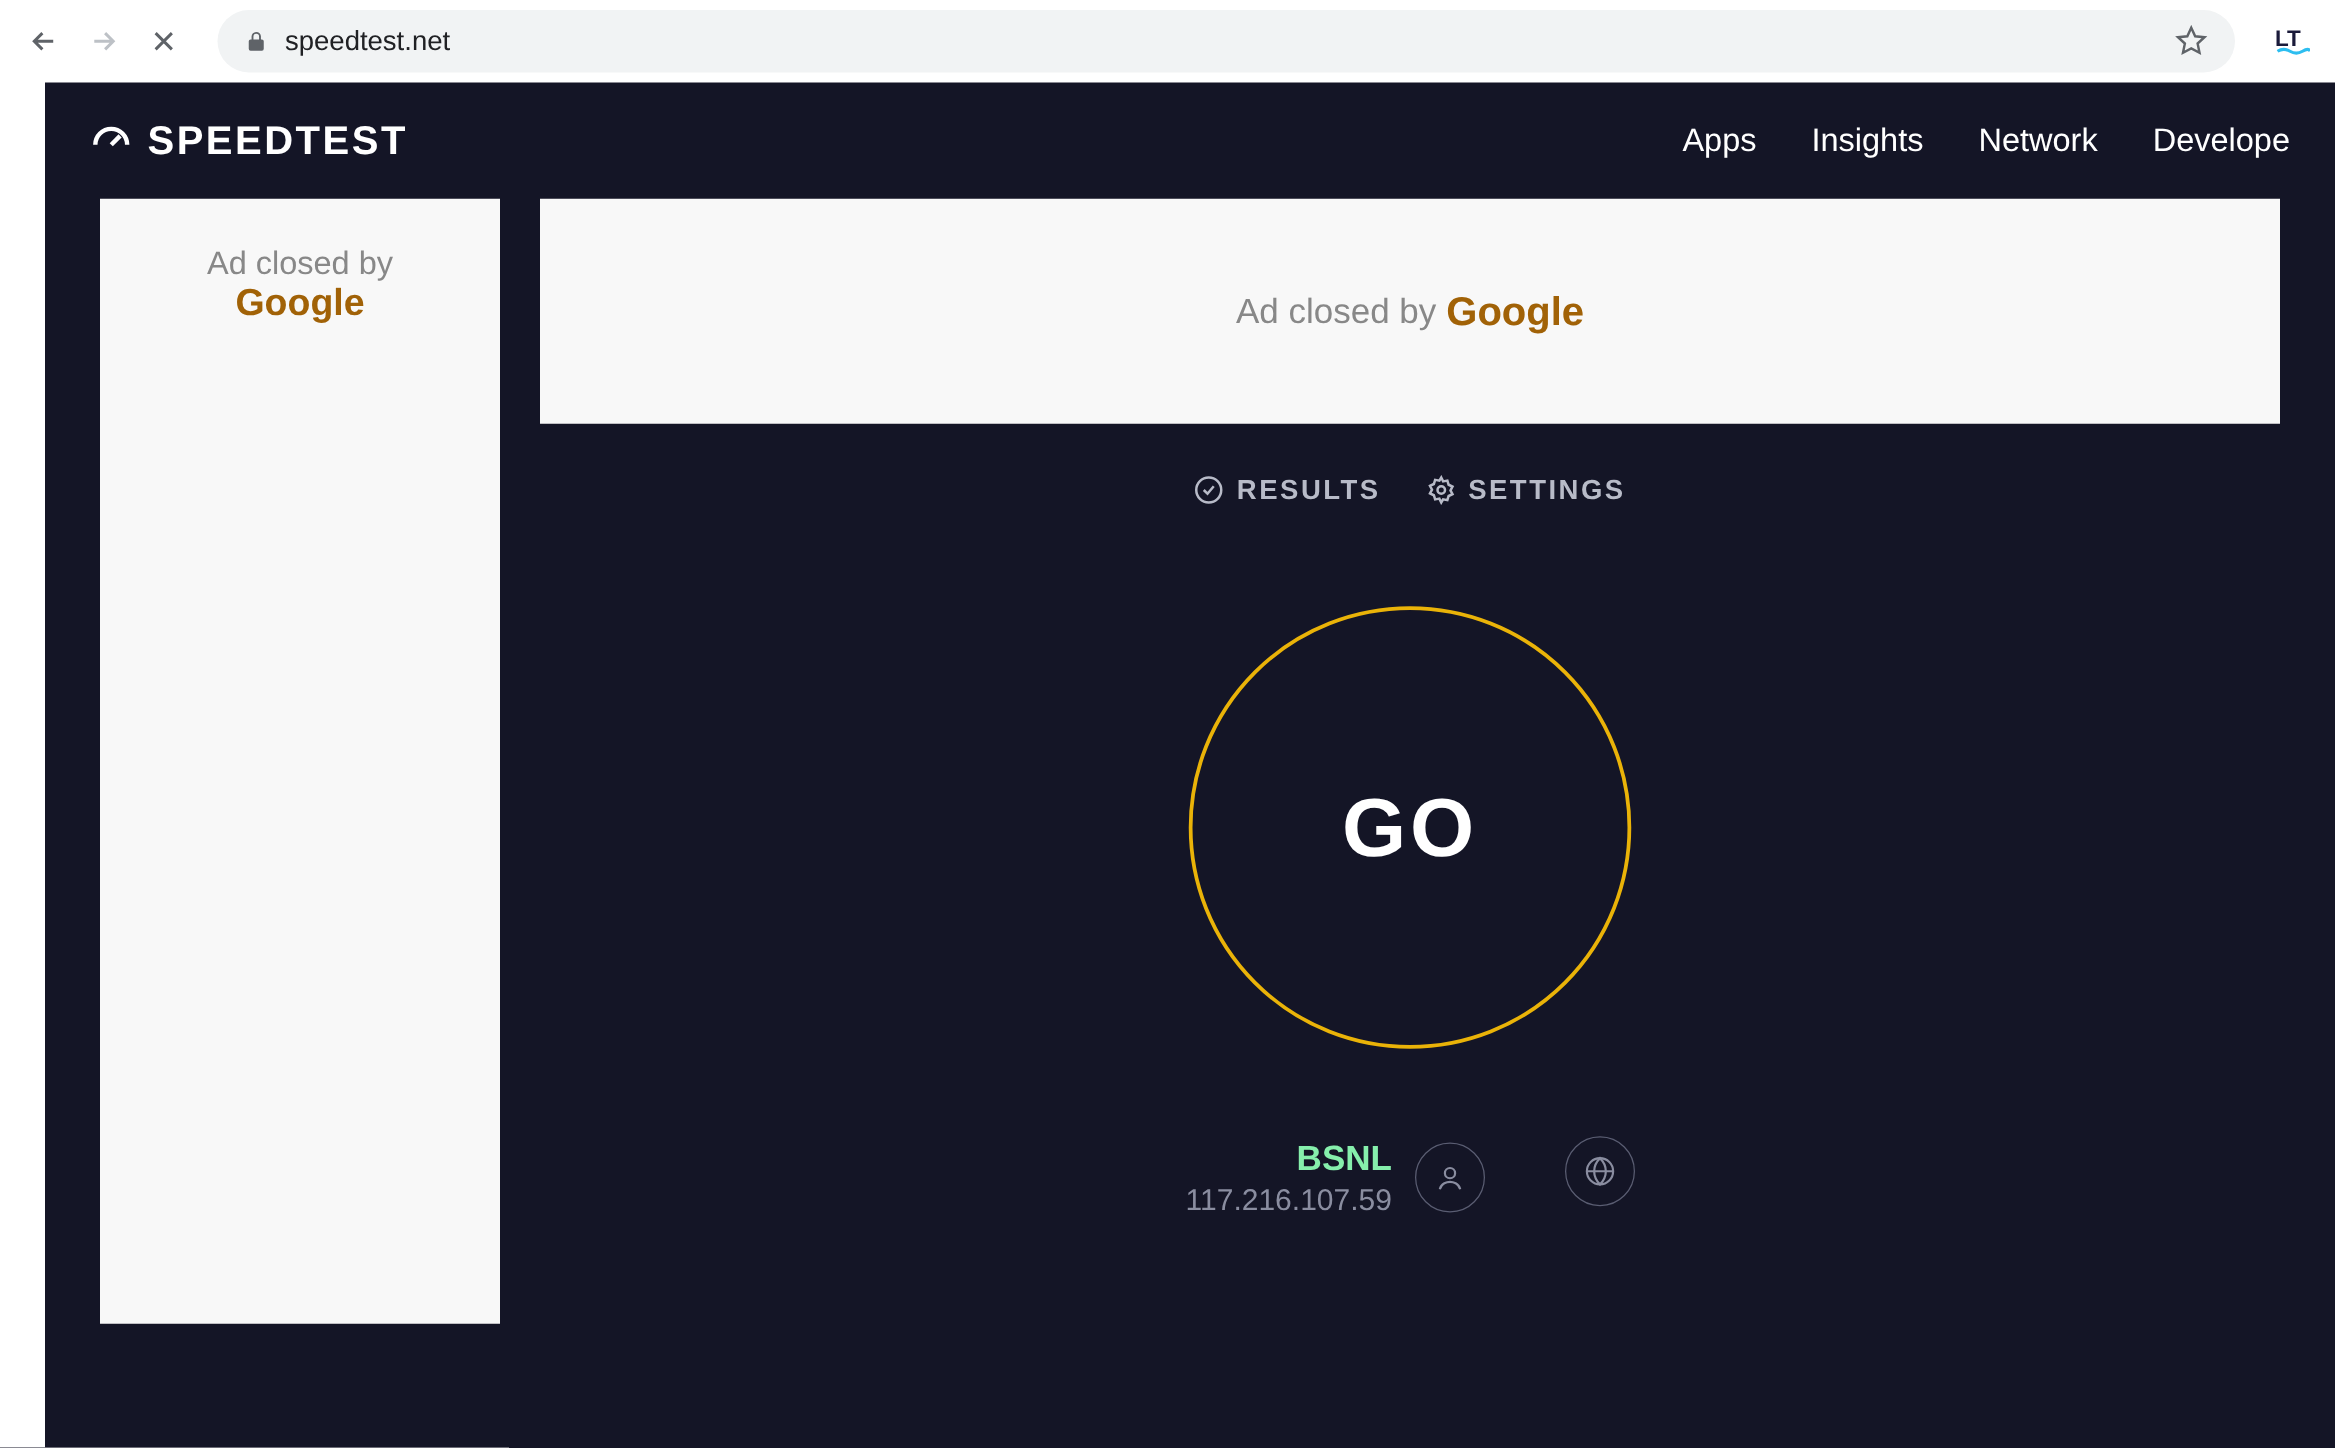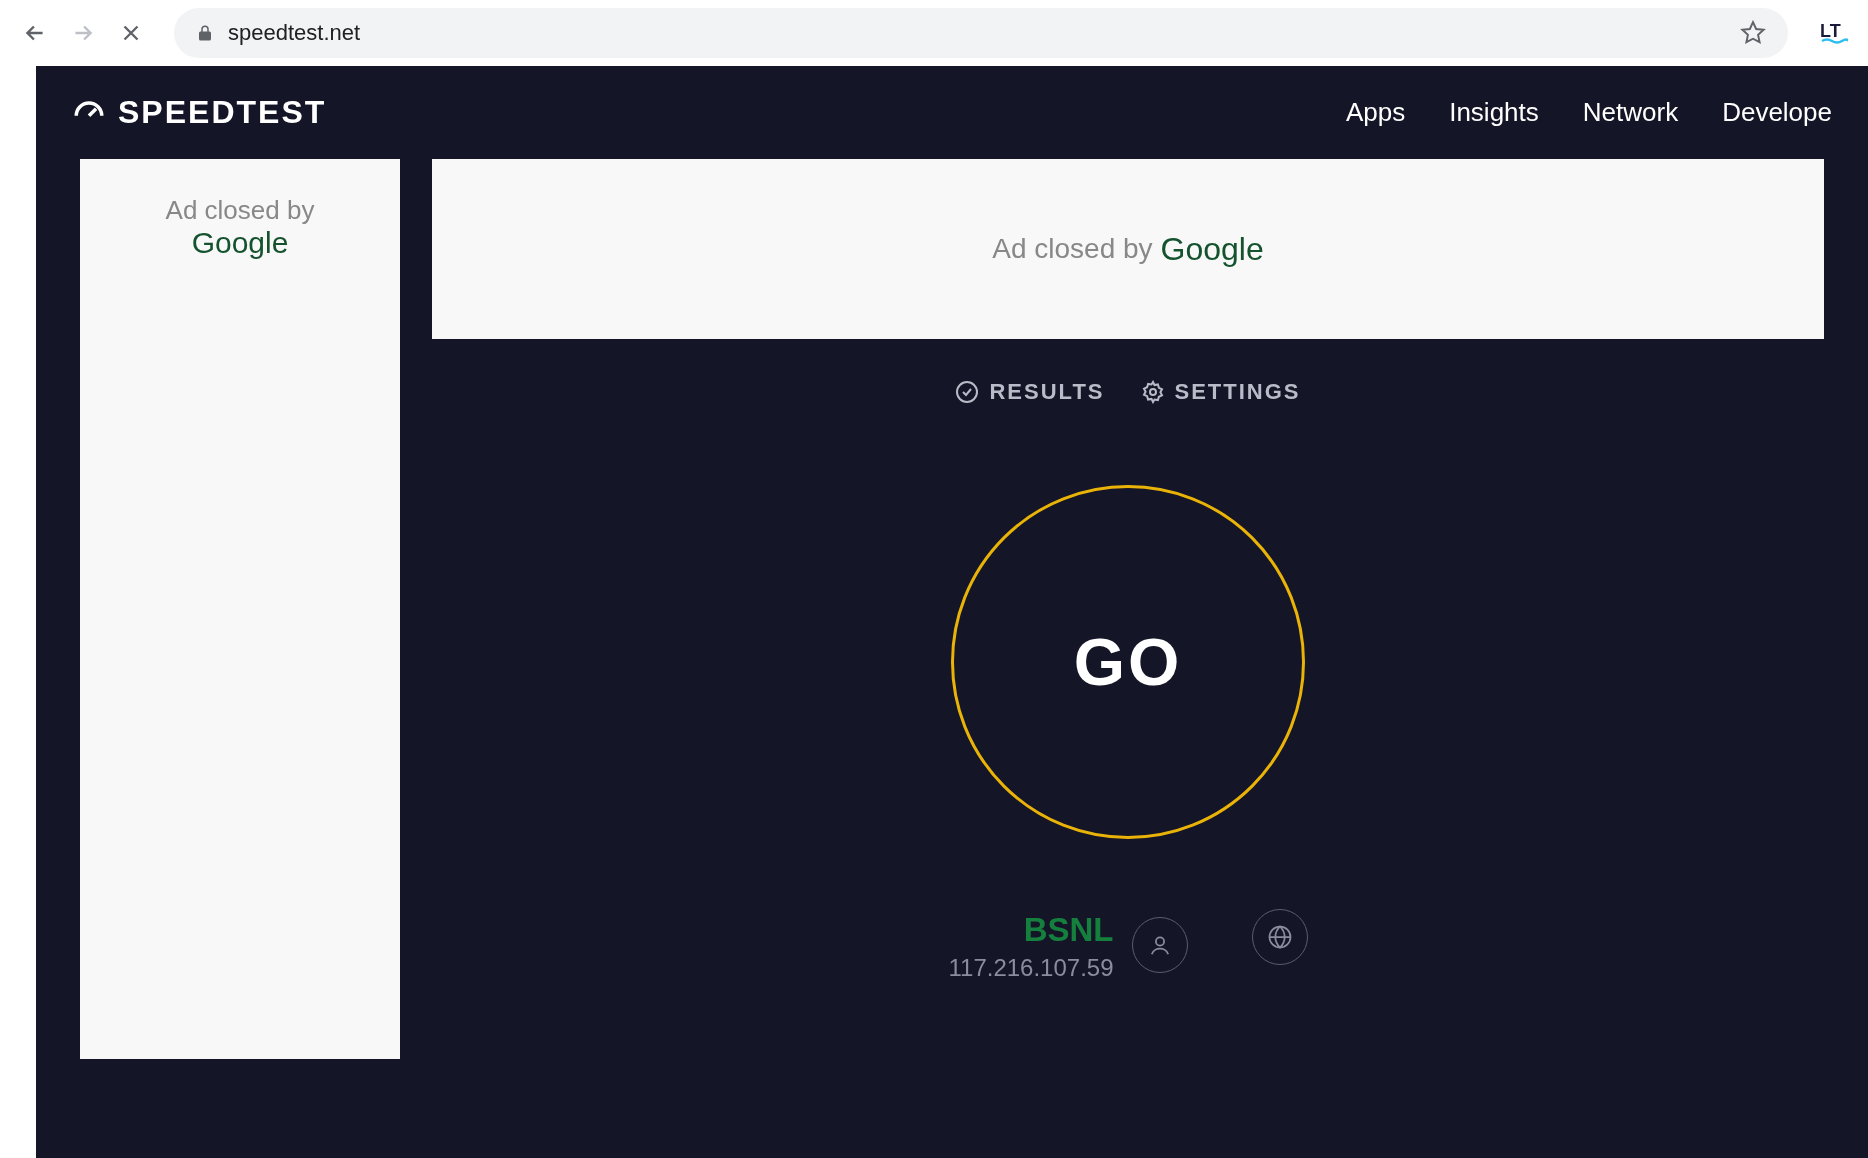--- a/index.html
+++ b/index.html
@@ -22,39 +22,39 @@
     .header { display: flex; align-items: center; justify-content: space-between; padding: 28px 36px 28px 36px; }
     .logo { display: flex; align-items: center; gap: 12px; }
     .logo-text { font-size: 32px; font-weight: 700; letter-spacing: 2px; color: #fff; }
     .gauge-icon { width: 34px; height: 34px; }
     .nav { display: flex; gap: 44px; font-size: 26px; font-weight: 500; }
     .nav a { color: #fff; text-decoration: none; }
     
     .content-row { display: flex; gap: 32px; padding: 0 44px; }
     .ad-left { width: 320px; flex-shrink: 0; background: #f8f8f8; min-height: 900px; display: flex; flex-direction: column; align-items: center; padding-top: 36px; color: #7d7d7d; }
     .ad-text-prefix { font-size: 26px; color: #888; }
-    .ad-google { font-size: 30px; color: #14532d; font-weight: 400; }
+    .ad-google { font-size: 30px; color: #a16207; font-weight: 700; }
     .main { flex: 1; }
     .ad-banner { background: #f8f8f8; height: 180px; display: flex; align-items: center; justify-content: center; color: #888; gap: 8px; margin-bottom: 40px; }
     .ad-banner .ad-text-prefix { font-size: 28px; }
     .ad-banner .ad-google { font-size: 32px; }
     
     .sub-nav { display: flex; justify-content: center; gap: 36px; margin-bottom: 80px; }
     .sub-nav-item { display: flex; align-items: center; gap: 10px; color: #b8bbc8; font-size: 22px; font-weight: 700; letter-spacing: 2px; cursor: pointer; }
     .sub-nav-item svg { width: 24px; height: 24px; }
     
     .go-wrap { display: flex; justify-content: center; margin-bottom: 70px; }
     .go-btn { width: 354px; height: 354px; border-radius: 50%; border: 3px solid #eab308; display: flex; align-items: center; justify-content: center; color: #fff; font-size: 66px; font-weight: 700; letter-spacing: 3px; cursor: pointer; }
     
     .conn-row { display: flex; justify-content: center; gap: 64px; align-items: flex-start; }
     .conn-block { display: flex; align-items: center; gap: 18px; }
     .conn-block.left { flex-direction: row; }
     .conn-text-left { text-align: right; }
     .conn-text-right { text-align: left; max-width: 400px; }
-    .conn-title { font-size: 33px; font-weight: 700; color: #15803d; line-height: 1.3; }
+    .conn-title { font-size: 28px; font-weight: 700; color: #86efac; line-height: 1.3; }
     .conn-sub { font-size: 24px; color: #8a8da0; margin-top: 2px; }
     .conn-icon { width: 56px; height: 56px; border-radius: 50%; border: 1.5px solid #5a5d72; display: flex; align-items: center; justify-content: center; flex-shrink: 0; }
     .conn-icon svg { width: 28px; height: 28px; stroke: #8a8da0; fill: none; }
   </style>
 </head>
 <body>
 
 <div class="browser-bar">
   <div class="nav-btn">
     <svg viewBox="0 0 24 24" fill="none" stroke="currentColor" stroke-width="2.2">

